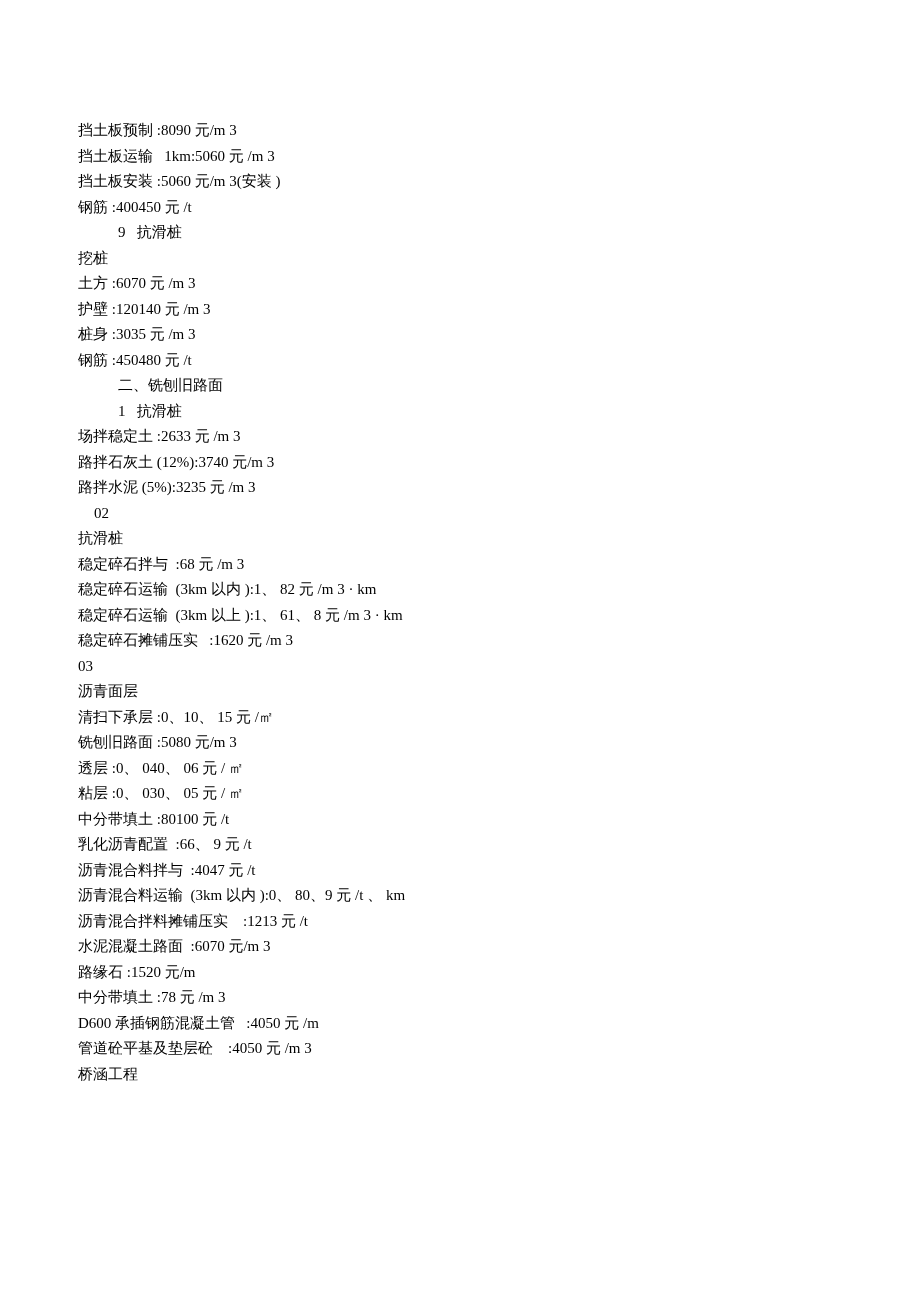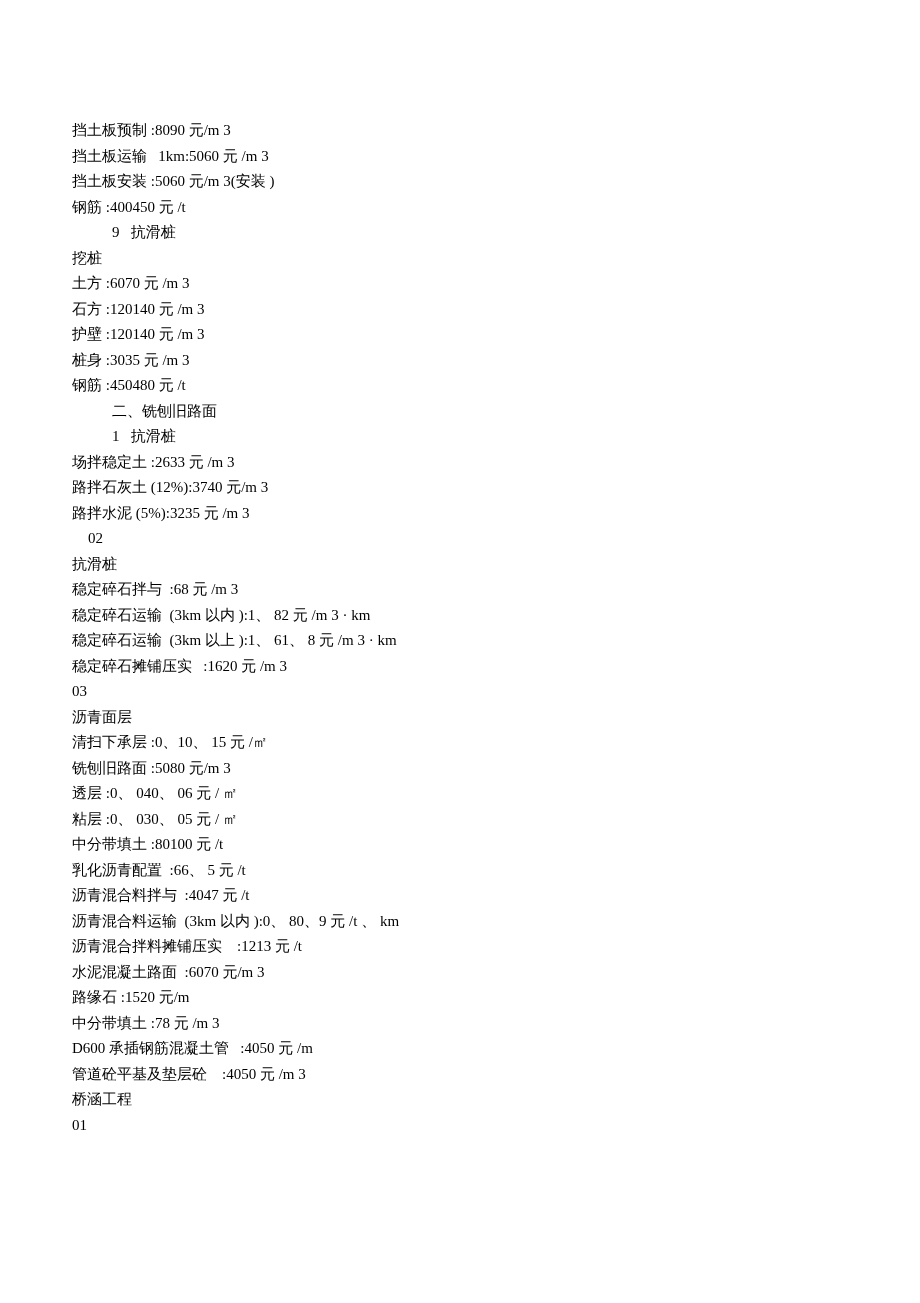--- a/index.html
+++ b/index.html
@@ -5,20 +5,21 @@
   body {
     margin: 0;
     padding: 0;
     background: #fff;
     font-family: "SimSun", "宋体", serif;
     width: 920px;
   }
   .page {
     padding: 118px 0 0 72px;
     width: 650px;
+    margin-left: 6px;
   }
   .line {
     font-size: 15px;
     line-height: 25.5px;
     color: #000;
     white-space: pre;
   }
   .indent1 { padding-left: 40px; }
   .indent2 { padding-left: 16px; }
 </style>
@@ -26,21 +27,20 @@
 <body>
 
 <div class="page" id="page">
     <div class="line ">挡土板预制 :8090 元/m 3</div>
     <div class="line ">挡土板运输   1km:5060 元 /m 3</div>
     <div class="line ">挡土板安装 :5060 元/m 3(安装 )</div>
     <div class="line ">钢筋 :400450 元 /t</div>
     <div class="line indent1">9   抗滑桩</div>
     <div class="line ">挖桩</div>
     <div class="line ">土方 :6070 元 /m 3</div>
-    <div class="line ">石方 :120140 元 /m 3</div>
     <div class="line ">护壁 :120140 元 /m 3</div>
     <div class="line ">桩身 :3035 元 /m 3</div>
     <div class="line ">钢筋 :450480 元 /t</div>
     <div class="line indent1">二、铣刨旧路面</div>
     <div class="line indent1">1   抗滑桩</div>
     <div class="line ">场拌稳定土 :2633 元 /m 3</div>
     <div class="line ">路拌石灰土 (12%):3740 元/m 3</div>
     <div class="line ">路拌水泥 (5%):3235 元 /m 3</div>
     <div class="line indent2">02</div>
     <div class="line ">抗滑桩</div>
@@ -48,24 +48,23 @@
     <div class="line ">稳定碎石运输  (3km 以内 ):1、 82 元 /m 3 · km</div>
     <div class="line ">稳定碎石运输  (3km 以上 ):1、 61、 8 元 /m 3 · km</div>
     <div class="line ">稳定碎石摊铺压实   :1620 元 /m 3</div>
     <div class="line ">03</div>
     <div class="line ">沥青面层</div>
     <div class="line ">清扫下承层 :0、10、 15 元 /㎡</div>
     <div class="line ">铣刨旧路面 :5080 元/m 3</div>
     <div class="line ">透层 :0、 040、 06 元 / ㎡</div>
     <div class="line ">粘层 :0、 030、 05 元 / ㎡</div>
     <div class="line ">中分带填土 :80100 元 /t</div>
-    <div class="line ">乳化沥青配置  :66、 5 元 /t</div>
+    <div class="line ">乳化沥青配置  :66、 9 元 /t</div>
     <div class="line ">沥青混合料拌与  :4047 元 /t</div>
     <div class="line ">沥青混合料运输  (3km 以内 ):0、 80、9 元 /t 、 km</div>
     <div class="line ">沥青混合拌料摊铺压实    :1213 元 /t</div>
     <div class="line ">水泥混凝土路面  :6070 元/m 3</div>
     <div class="line ">路缘石 :1520 元/m</div>
     <div class="line ">中分带填土 :78 元 /m 3</div>
     <div class="line ">D600 承插钢筋混凝土管   :4050 元 /m</div>
     <div class="line ">管道砼平基及垫层砼    :4050 元 /m 3</div>
     <div class="line ">桥涵工程</div>
-    <div class="line ">01</div>
   </div>
 
 </body></html>

